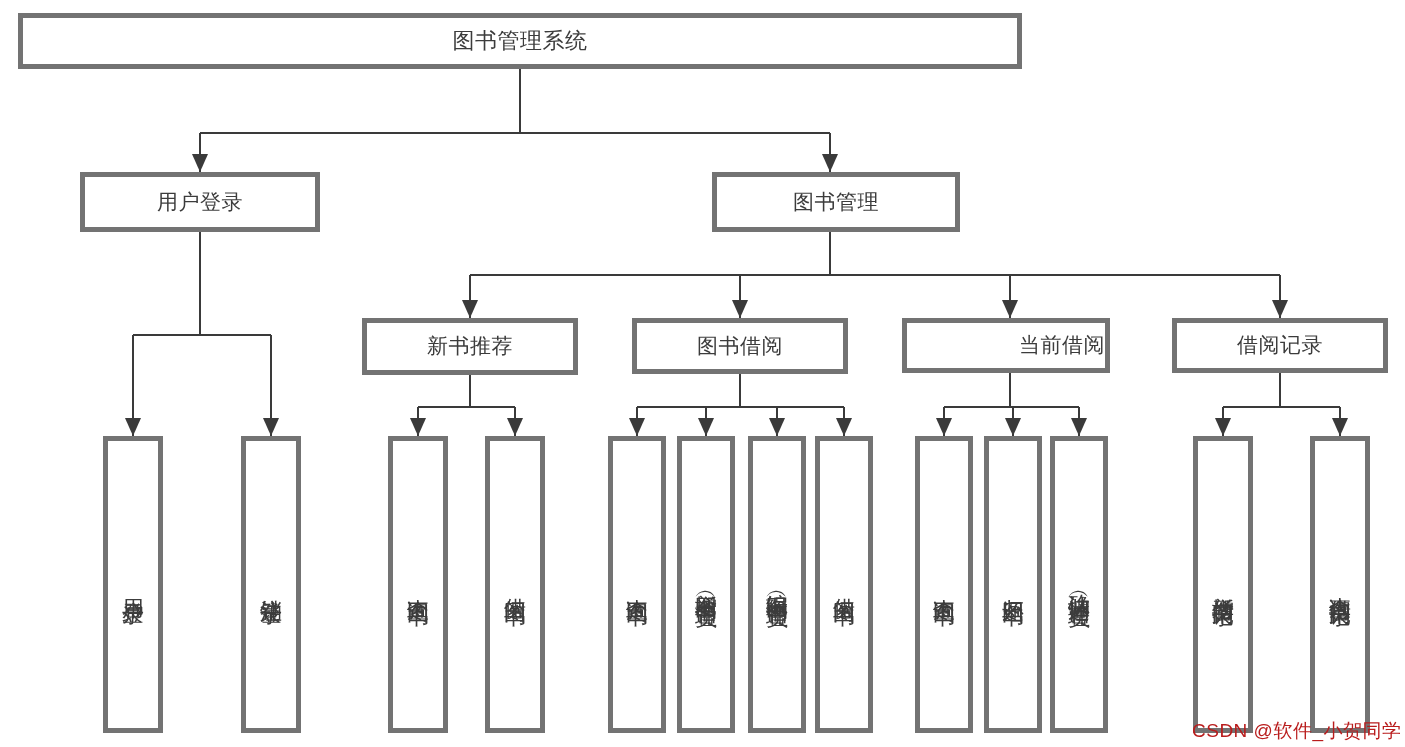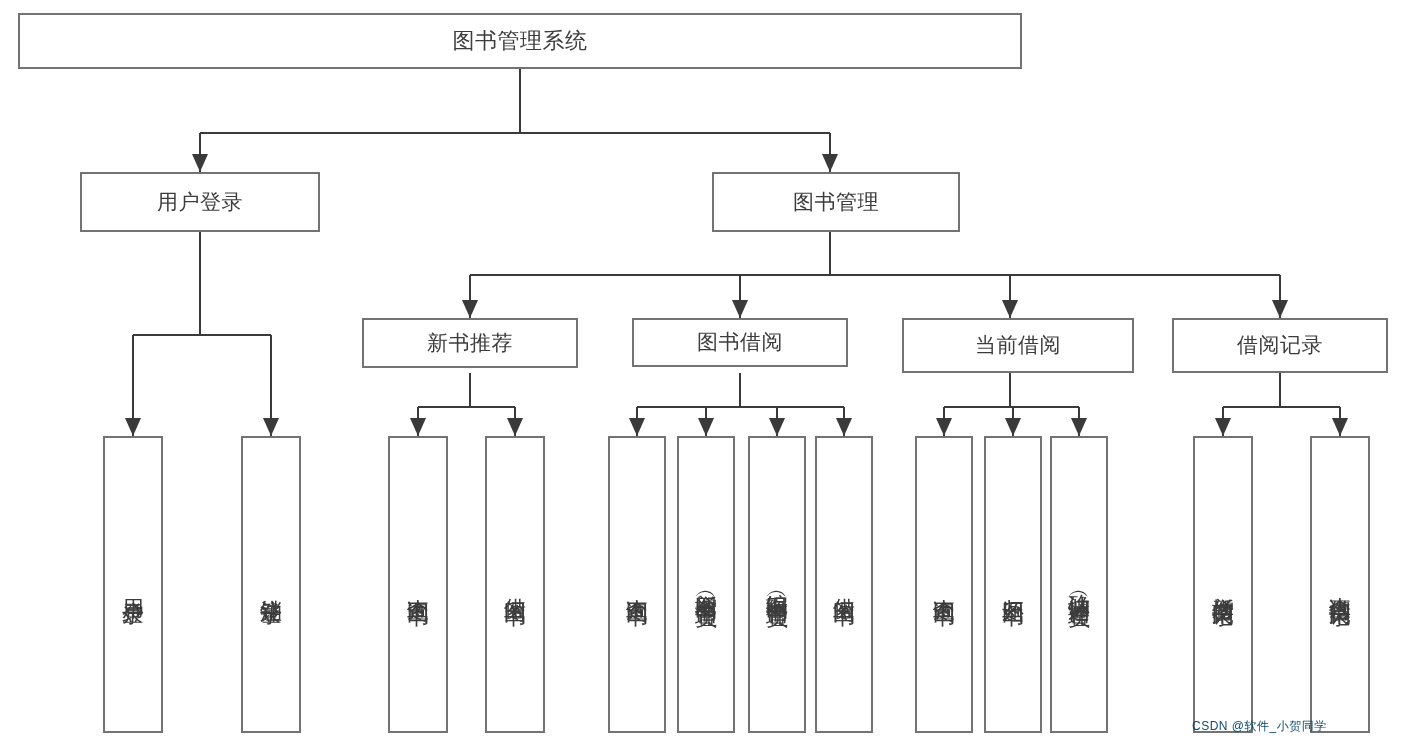--- a/index.html
+++ b/index.html
@@ -23,21 +23,21 @@
     position: absolute;
     left: 0;
     top: 0;
     width: 1405px;
     height: 747px;
   }
   .node-box {
     position: absolute;
     box-sizing: border-box;
     background: #ffffff;
-    border: 2px solid #737373;
+    border: 5px solid #737373;
     display: flex;
     align-items: center;
     justify-content: center;
     overflow: hidden;
   }
   .node-label {
     color: #3c3c3c;
     font-size: 21px;
     line-height: 1.08;
     letter-spacing: 0.5px;
@@ -49,22 +49,22 @@
     text-orientation: upright;
     font-size: 22px;
     letter-spacing: 2px;
     line-height: 1;
   }
   .node-box.root .node-label {
     font-size: 22px;
   }
   .watermark {
     position: absolute;
-    color: #0c4a6e;
-    font-size: 12px;
+    color: #b91c1c;
+    font-size: 19px;
     white-space: nowrap;
     letter-spacing: 0.5px;
     user-select: none;
   }
 </style>
 </head>
 <body>
 
 <div id="diagram-root">
   <svg class="diagram-canvas" viewBox="0 0 1405 747" xmlns="http://www.w3.org/2000/svg">
@@ -126,27 +126,27 @@
   <div id="node-layer">
       <div class="node-box root" style="left: 18px; top: 13px; width: 1004px; height: 56px;">
         <span class="node-label">图书管理系统</span>
       </div>
       <div class="node-box" style="left: 80px; top: 172px; width: 240px; height: 60px;">
         <span class="node-label">用户登录</span>
       </div>
       <div class="node-box" style="left: 712px; top: 172px; width: 248px; height: 60px;">
         <span class="node-label">图书管理</span>
       </div>
-      <div class="node-box" style="left: 362px; top: 318px; width: 216px; height: 50px;">
+      <div class="node-box" style="left: 362px; top: 318px; width: 216px; height: 57px;">
         <span class="node-label">新书推荐</span>
       </div>
-      <div class="node-box" style="left: 632px; top: 318px; width: 216px; height: 49px;">
+      <div class="node-box" style="left: 632px; top: 318px; width: 216px; height: 56px;">
         <span class="node-label">图书借阅</span>
       </div>
-      <div class="node-box" style="left: 902px; top: 318px; width: 232px; height: 55px;">
+      <div class="node-box" style="left: 902px; top: 318px; width: 208px; height: 55px; justify-content: flex-end;">
         <span class="node-label">当前借阅</span>
       </div>
       <div class="node-box" style="left: 1172px; top: 318px; width: 216px; height: 55px; align-items: center;">
         <span class="node-label">借阅记录</span>
       </div>
       <div class="node-box vertical" style="left: 103px; top: 436px; width: 60px; height: 297px;">
         <span class="node-label">用户登录</span>
       </div>
       <div class="node-box vertical" style="left: 241px; top: 436px; width: 60px; height: 297px;">
         <span class="node-label">注销登录</span>

